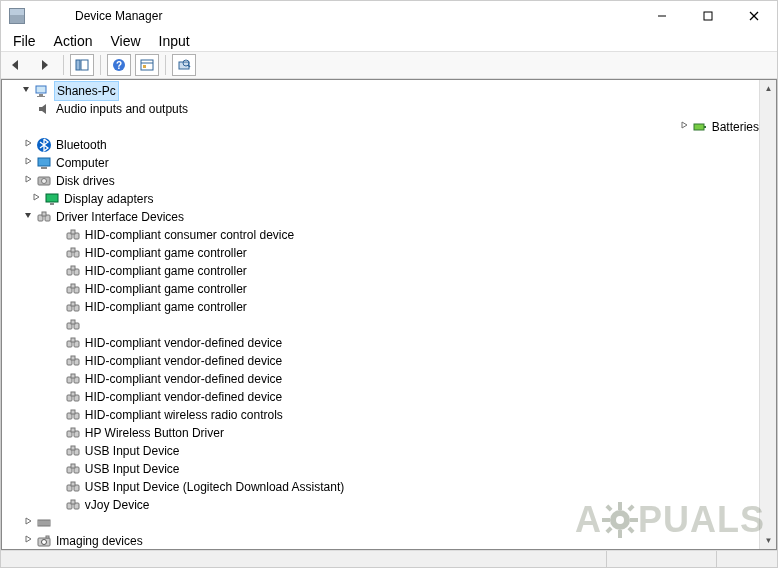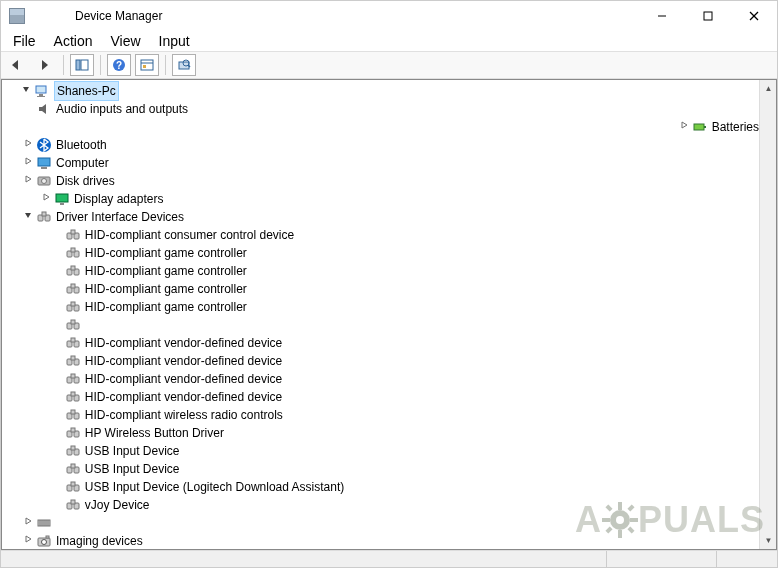--- a/index.html
+++ b/index.html
@@ -290,21 +290,21 @@
             <path d="M3 2 L8 5 L3 8 Z" fill="none" stroke="#707070" stroke-width="1"></path>
           </svg></span>
         <span class="dev-icon">
           <svg width="16" height="16">
             <rect x="2" y="4" width="12" height="8" rx="1" fill="#bbb" stroke="#777"></rect>
             <circle cx="8" cy="8" r="2.5" fill="#eee" stroke="#777"></circle>
           </svg>
         </span>
         <span class="label">Disk drives</span>
       </div>
-      <div class="row" style="padding-left: 36px;">
+      <div class="row" style="padding-left: 26px;">
         <span class="expander"><svg width="10" height="10">
             <path d="M3 2 L8 5 L3 8 Z" fill="none" stroke="#707070" stroke-width="1"></path>
           </svg></span>
         <span class="dev-icon">
           <svg width="16" height="16">
             <rect x="2" y="3" width="12" height="8" fill="#2b6" stroke="#063"></rect>
             <rect x="6" y="12" width="4" height="2" fill="#888"></rect>
           </svg>
         </span>
         <span class="label">Display adapters</span>

